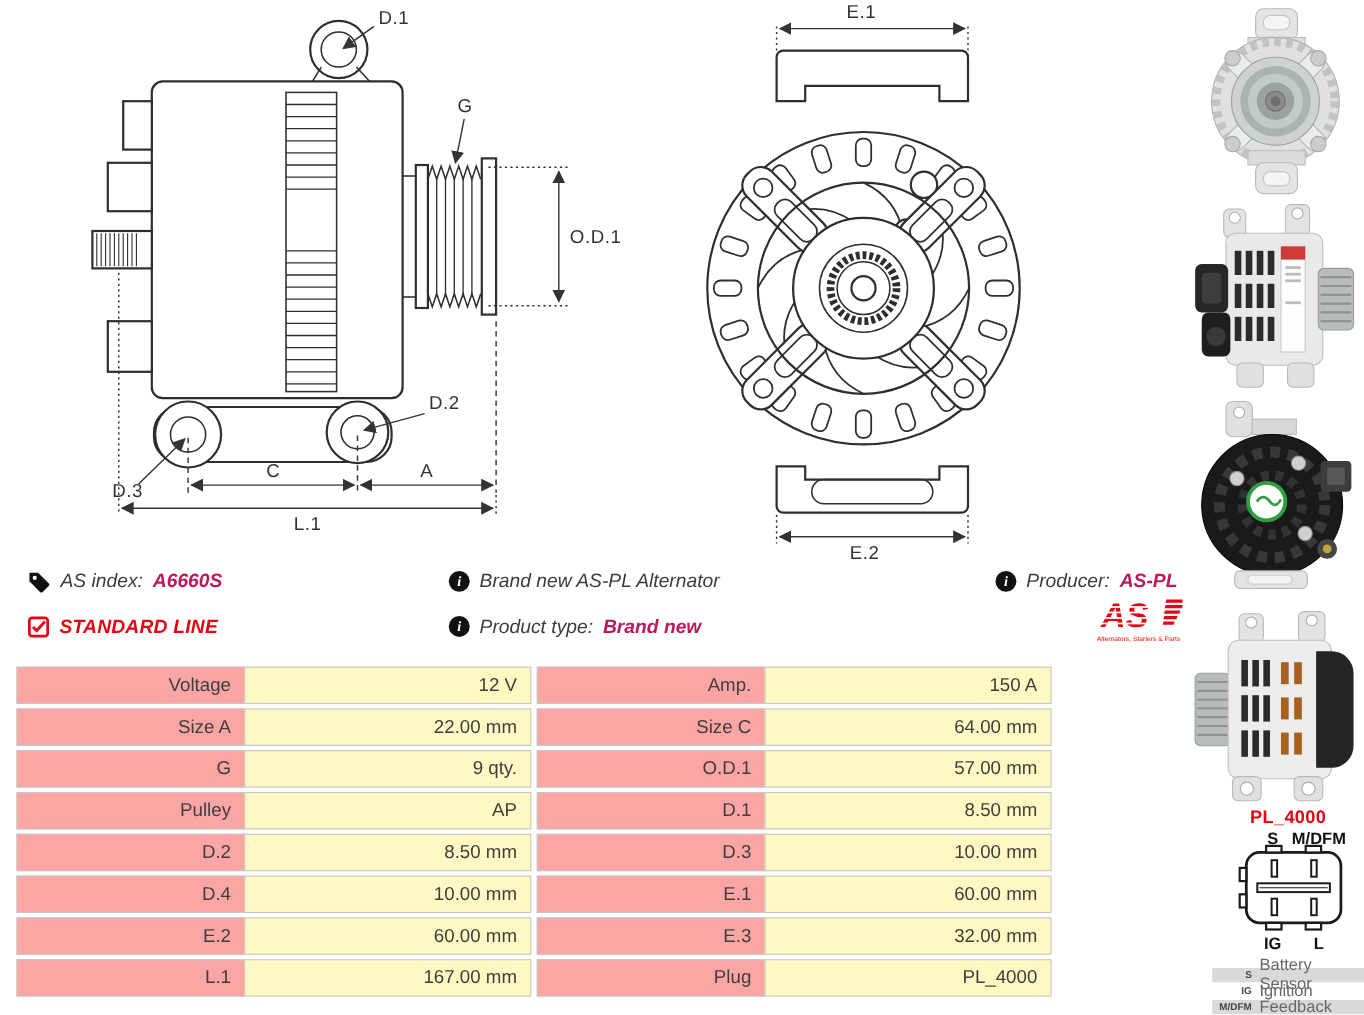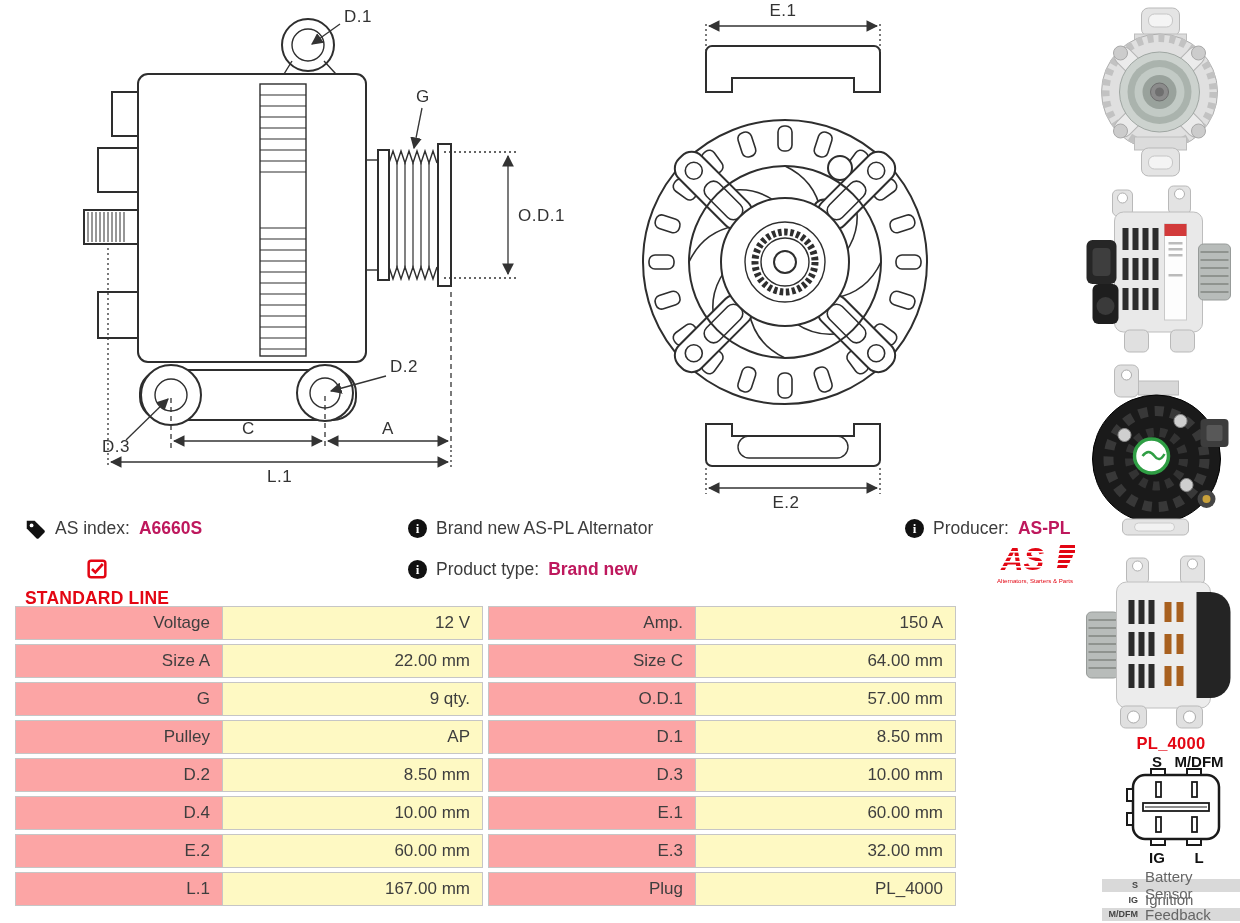--- a/index.html
+++ b/index.html
@@ -15,21 +15,21 @@
   .dimtxt{font-size:17px;fill:#333;letter-spacing:.5px;}
   .dot{stroke:#333;stroke-width:1.3;stroke-dasharray:2 3;fill:none;}
   .dsh{stroke:#333;stroke-width:1.3;stroke-dasharray:5 4;fill:none;}
   .ldr{stroke:#333;stroke-width:1.3;fill:none;}
 
   
   #photos{position:absolute;left:1082px;top:6px;width:155px;display:flex;flex-direction:column;gap:6px;}
   .photo{width:155px;background:#fff;}
 
   
-  .info-item{position:absolute;display:flex;align-items:center;gap:9px;font-size:17.5px;color:#3c3c3c;}
+  .info-item{position:absolute;display:flex;align-items:center;gap:9px;font-size:17.5px;color:#3c3c3c;font-style:italic;}
   .info-item b{color:#be185d;}
   .red{color:#e30613;font-weight:bold;letter-spacing:.2px;}
   .info-icon{display:inline-flex;align-items:center;justify-content:center;width:19px;height:19px;border-radius:50%;
     background:#111;color:#fff;font-weight:bold;font-size:13px;font-family:"Liberation Serif",serif;flex:0 0 19px;}
   #as-logo{position:absolute;left:995px;top:543px;width:80px;height:46px;}
 
   
   #spec-table{position:absolute;left:15px;top:606px;width:1052px;}
   .srow{display:flex;margin-bottom:4px;}
   .pair{display:flex;}
@@ -383,21 +383,21 @@
 
   <div class="info-item" style="left:25px;top:518px;">
     <svg width="21" height="21" viewBox="0 0 24 24">
       <path d="M2,3 h9 l11,11 a2,2 0 0 1 0,2.8 l-6.2,6.2 a2,2 0 0 1 -2.8,0 L2,12 z" fill="#111"></path>
       <circle cx="7.5" cy="8.5" r="2.2" fill="#fff"></circle>
     </svg>
     <span>AS index:</span>
     <b>A6660S</b>
   </div>
 
-  <div class="info-item" style="left:25px;top:559px;flex-direction:column;">
+  <div class="info-item" style="left:25px;top:559px;">
     <svg width="20" height="20" viewBox="0 0 24 24">
       <rect x="2" y="2" width="20" height="20" rx="3" fill="none" stroke="#e30613" stroke-width="3"></rect>
       <path d="M6,12 l4,4 L19,6" fill="none" stroke="#e30613" stroke-width="3.2"></path>
     </svg>
     <span class="red">STANDARD LINE</span>
   </div>
 
   <div class="info-item" style="left:408px;top:518px;">
     <span class="info-icon">i</span>
     <span>Brand new AS-PL Alternator</span>

